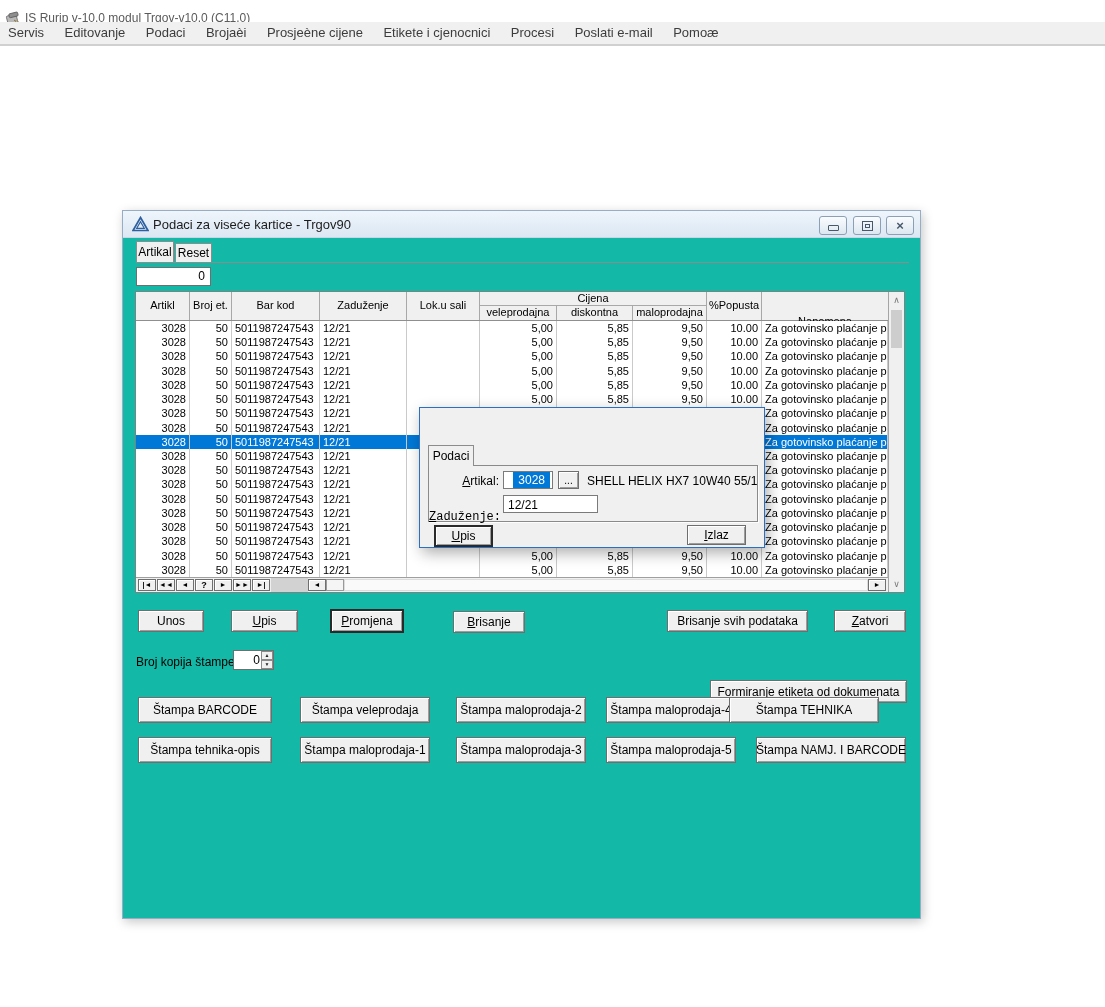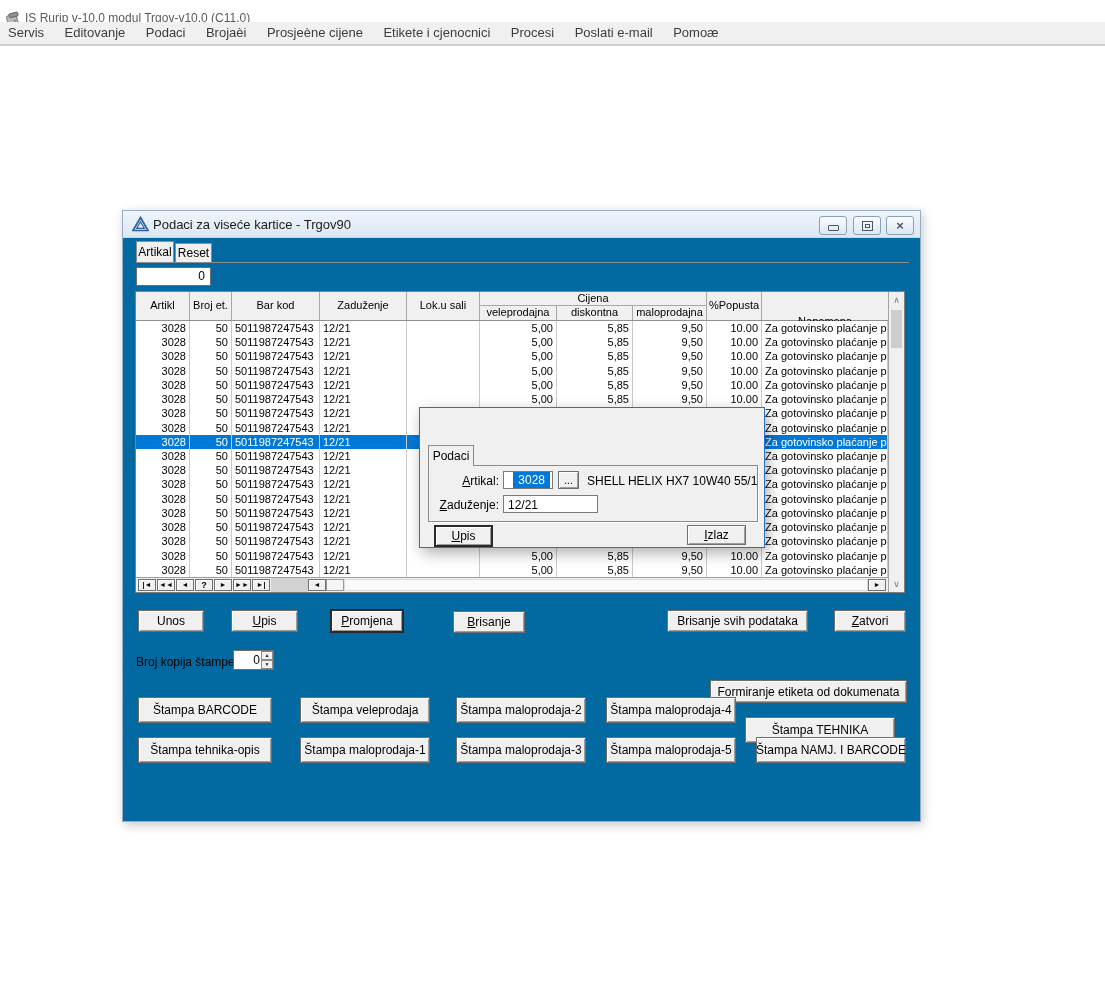--- a/index.html
+++ b/index.html
@@ -15,21 +15,21 @@
   .menu-item{display:inline-block;padding:0 8px;font-size:13px;color:#3c3c3c;line-height:21px;cursor:default;}
 
   
   .btn3d{background:#f0f0f0;border:1px solid #6e6e6e;
          box-shadow:inset 1px 1px 0 #ffffff, inset -1px -1px 0 #9d9d9d;
          font-family:"Liberation Sans",sans-serif;font-size:12px;color:#000;
          display:flex;align-items:center;justify-content:center;box-sizing:border-box;white-space:nowrap;}
   .btn3d.default{border:2px solid #2a2a2a;}
 
   
-  .main-window{position:absolute;left:122px;top:210px;width:799px;height:612px;background:#0369a1;
+  .main-window{position:absolute;left:122px;top:210px;width:799px;height:709px;background:#14b8a6;
                border:1px solid #97adc5;box-shadow:2px 3px 10px rgba(0,0,0,.22);box-sizing:border-box;z-index:5;}
   .mw-titlebar{position:absolute;left:0;top:0;width:100%;height:27px;
                background:linear-gradient(#eff5fb,#dbe7f3);border-bottom:1px solid #c9d6e4;box-sizing:border-box;}
   .mw-icon{position:absolute;left:9px;top:5px;width:17px;height:16px;}
   .mw-title{position:absolute;left:30px;top:6px;font-size:13px;color:#1c1c1c;white-space:nowrap;}
   .win-btn{position:absolute;top:5px;width:26px;height:17px;border:1px solid #8ba0b4;border-radius:3px;
            background:linear-gradient(#fafcfe,#dde7f0);display:flex;align-items:center;justify-content:center;}
   .glyph-min{width:9px;height:4px;border:1px solid #46586a;border-radius:1px;margin-top:4px;}
   .glyph-restore{width:9px;height:8px;border:1px solid #46586a;display:flex;align-items:center;justify-content:center;}
   .glyph-restore i{display:block;width:3px;height:2px;border:1px solid #46586a;}
@@ -446,38 +446,38 @@
       <div class="spin-val">0</div>
       <button class="spin-btn" style="top:0;">▲</button>
       <button class="spin-btn" style="bottom:0;">▼</button>
     </div>
     <button class="btn3d act-btn" style="left:587px;top:438px;width:197px;height:23px;margin-top:31px;">Formiranje etiketa od dokumenata</button>
 
     <button class="btn3d print-btn" style="left:15px;top:486px;width:134px;">Štampa BARCODE</button>
     <button class="btn3d print-btn" style="left:177px;top:486px;width:130px;">Štampa veleprodaja</button>
     <button class="btn3d print-btn" style="left:333px;top:486px;width:130px;">Štampa maloprodaja-2</button>
     <button class="btn3d print-btn" style="left:483px;top:486px;width:130px;">Štampa maloprodaja-4</button>
-    <button class="btn3d print-btn" style="left:622px;top:486px;width:150px;margin-top:20px;">Štampa TEHNIKA</button>
+    <button class="btn3d print-btn" style="left:606px;top:486px;width:150px;">Štampa TEHNIKA</button>
     <button class="btn3d print-btn" style="left:15px;top:526px;width:134px;">Štampa tehnika-opis</button>
     <button class="btn3d print-btn" style="left:177px;top:526px;width:130px;">Štampa maloprodaja-1</button>
     <button class="btn3d print-btn" style="left:333px;top:526px;width:130px;">Štampa maloprodaja-3</button>
     <button class="btn3d print-btn" style="left:483px;top:526px;width:130px;">Štampa maloprodaja-5</button>
     <button class="btn3d print-btn" style="left:633px;top:526px;width:150px;">Štampa NAMJ. I BARCODE</button>
   </div>
 
   <div class="dialog">
     <div class="dlg-tab">Podaci</div>
     <div class="dlg-panel">
       <div class="fld-label" style="top:8px;"><u>A</u><span>rtikal:</span></div>
       <div class="fld-input" style="left:74px;top:5px;width:50px;height:18px;display:flex;justify-content:flex-end;align-items:center;padding-right:2px;">
         <span class="sel-text">3028</span>
       </div>
       <button class="btn3d" style="position:absolute;left:129px;top:5px;width:21px;height:18px;font-size:10px;">...</button>
       <span style="position:absolute;left:158px;top:8px;font-size:12px;white-space:nowrap;">SHELL HELIX HX7 10W40 55/1</span>
-      <div class="fld-label" style="top:32px;"><u>Z</u><span>aduženje:</span></div>
+      <div class="fld-label" style="top:44px;font-family:Liberation Mono, monospace;"><u>Z</u><span>aduženje:</span></div>
       <div class="fld-input" style="left:74px;top:29px;width:95px;height:18px;padding:1px 0 0 4px;">12/21</div>
     </div>
     <button class="btn3d dlg-btn default" style="left:14px;height:22px;">
         <u>U</u>
         <span>pis</span>
       </button>
     <button class="btn3d dlg-btn" style="left:267px;height:20px;">
         <u>I</u>
         <span>zlaz</span>
       </button>

